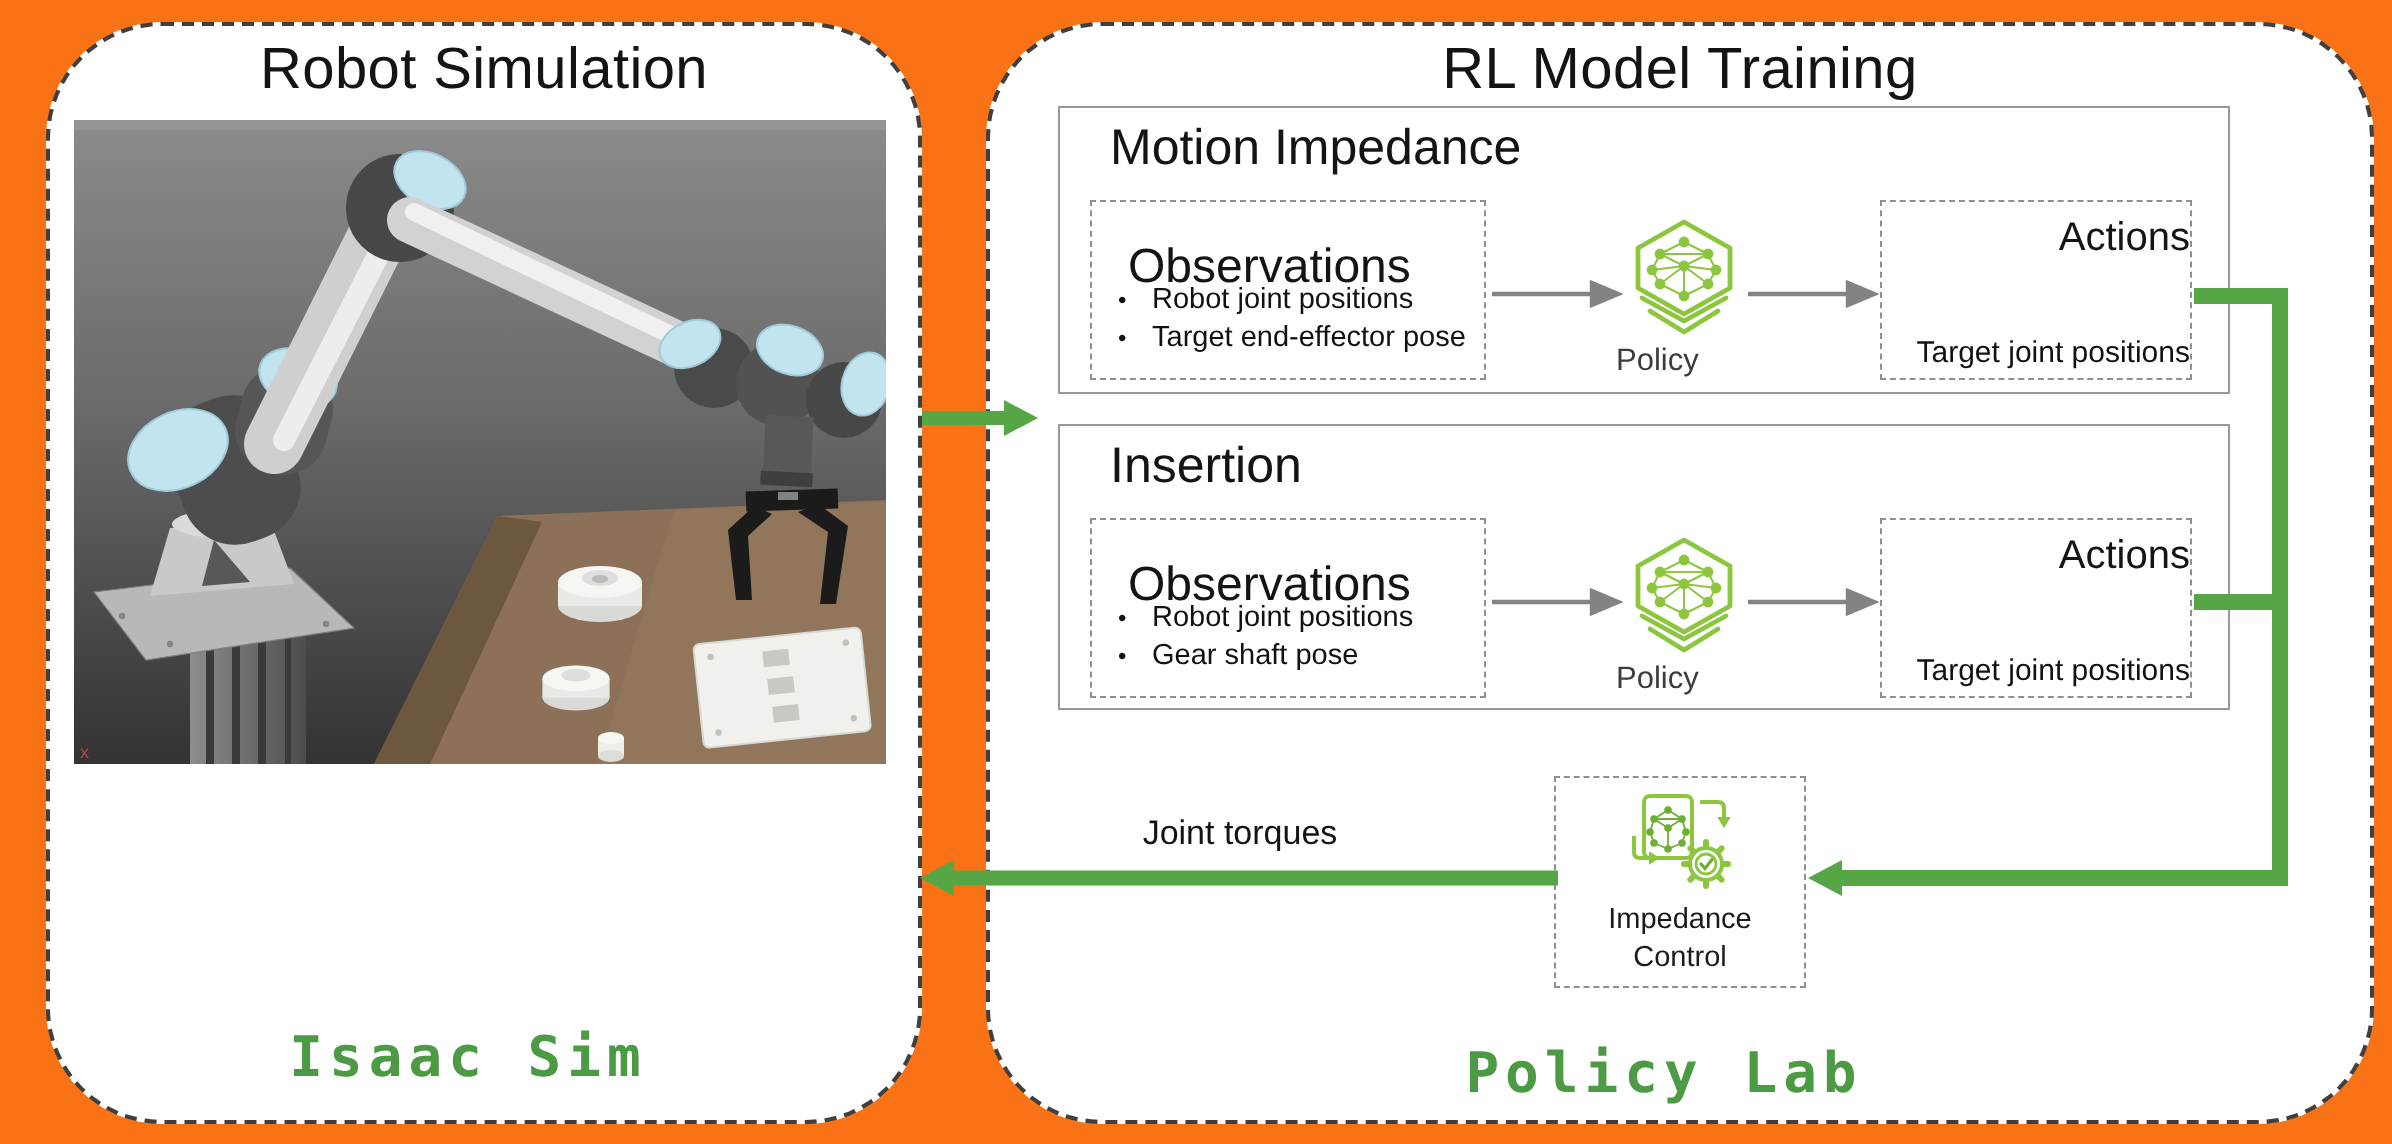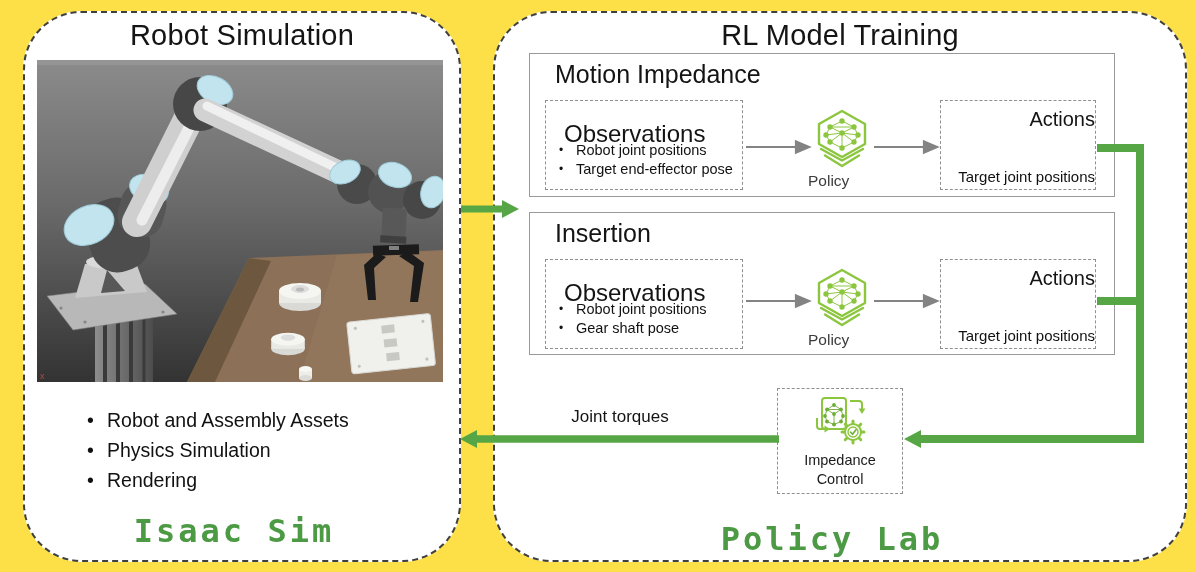--- a/index.html
+++ b/index.html
@@ -1,34 +1,34 @@
 <!DOCTYPE html>
 <html><head>
 <meta charset="utf-8">
 <style>
   html,body{margin:0;padding:0;background:#ffffff;}
-  .stage{position:relative;width:1196px;height:572px;background:#fde047;
+  .stage{position:relative;width:1196px;height:572px;background:#f97316;
          font-family:"Liberation Sans",sans-serif;overflow:hidden;}
 
   
   .panel{position:absolute;border:2px dashed #3f3f3f;border-radius:58px;background:#ffffff;}
   .panel-left{left:23px;top:11px;width:434px;height:547px;}
   .panel-right{left:493px;top:11px;width:690px;height:547px;}
   .panel-title{position:absolute;top:6px;left:0;right:0;text-align:center;
                font-size:29px;color:#141414;letter-spacing:.2px;}
 
   
   .robot-img{position:absolute;left:12px;top:47px;width:406px;height:322px;display:block;}
   .sim-bullets{position:absolute;left:60px;top:392px;margin:0;padding:0;list-style:none;
                font-size:19.5px;color:#111;}
   .sim-bullets li{position:relative;padding-left:22px;line-height:30px;}
   .sim-bullets li::before{content:"\2022";position:absolute;left:2px;}
   .brand{position:absolute;left:0;right:16px;text-align:center;
          font-family:"DejaVu Sans Mono","Liberation Mono",monospace;
-         font-weight:bold;font-size:32px;color:#4c9a44;letter-spacing:3px;}
+         font-weight:bold;font-size:28px;color:#4c9a44;letter-spacing:3px;}
   .brand-sim{top:499px;}
   .brand-lab{top:507px;}
 
   
   .module{position:absolute;left:34px;width:584px;border:1px solid #999;background:#fff;}
   .module-1{top:40px;height:142px;}
   .module-2{top:199px;height:141px;}
   .module-title{position:absolute;left:25px;top:6px;font-size:25px;color:#141414;}
 
   .dash-box{position:absolute;border:1px dashed #8f8f8f;background:#fff;}
@@ -164,25 +164,20 @@
           <rect x="348" y="293" width="13" height="8" fill="#c9c9c4"></rect>
           <circle cx="320" cy="265" r="1.6" fill="#c2c2bd"></circle>
             <circle cx="388" cy="265" r="1.6" fill="#c2c2bd"></circle>
           <circle cx="320" cy="303" r="1.6" fill="#c2c2bd"></circle>
             <circle cx="388" cy="303" r="1.6" fill="#c2c2bd"></circle>
         </g>
       </g>
       <text x="3" y="319" font-size="9" fill="#b8473f">x</text>
     </svg>
 
-    <ul class="sim-bullets">
-      <li>Robot and Assembly Assets</li>
-      <li>Physics Simulation</li>
-      <li>Rendering</li>
-    </ul>
 
     <div class="brand brand-sim">Isaac Sim</div>
   </section>
 
   <section class="panel panel-right">
     <div class="panel-title">RL Model Training</div>
 
     <div class="module module-1">
       <div class="module-title">Motion Impedance</div>
       <div class="dash-box obs-box">

